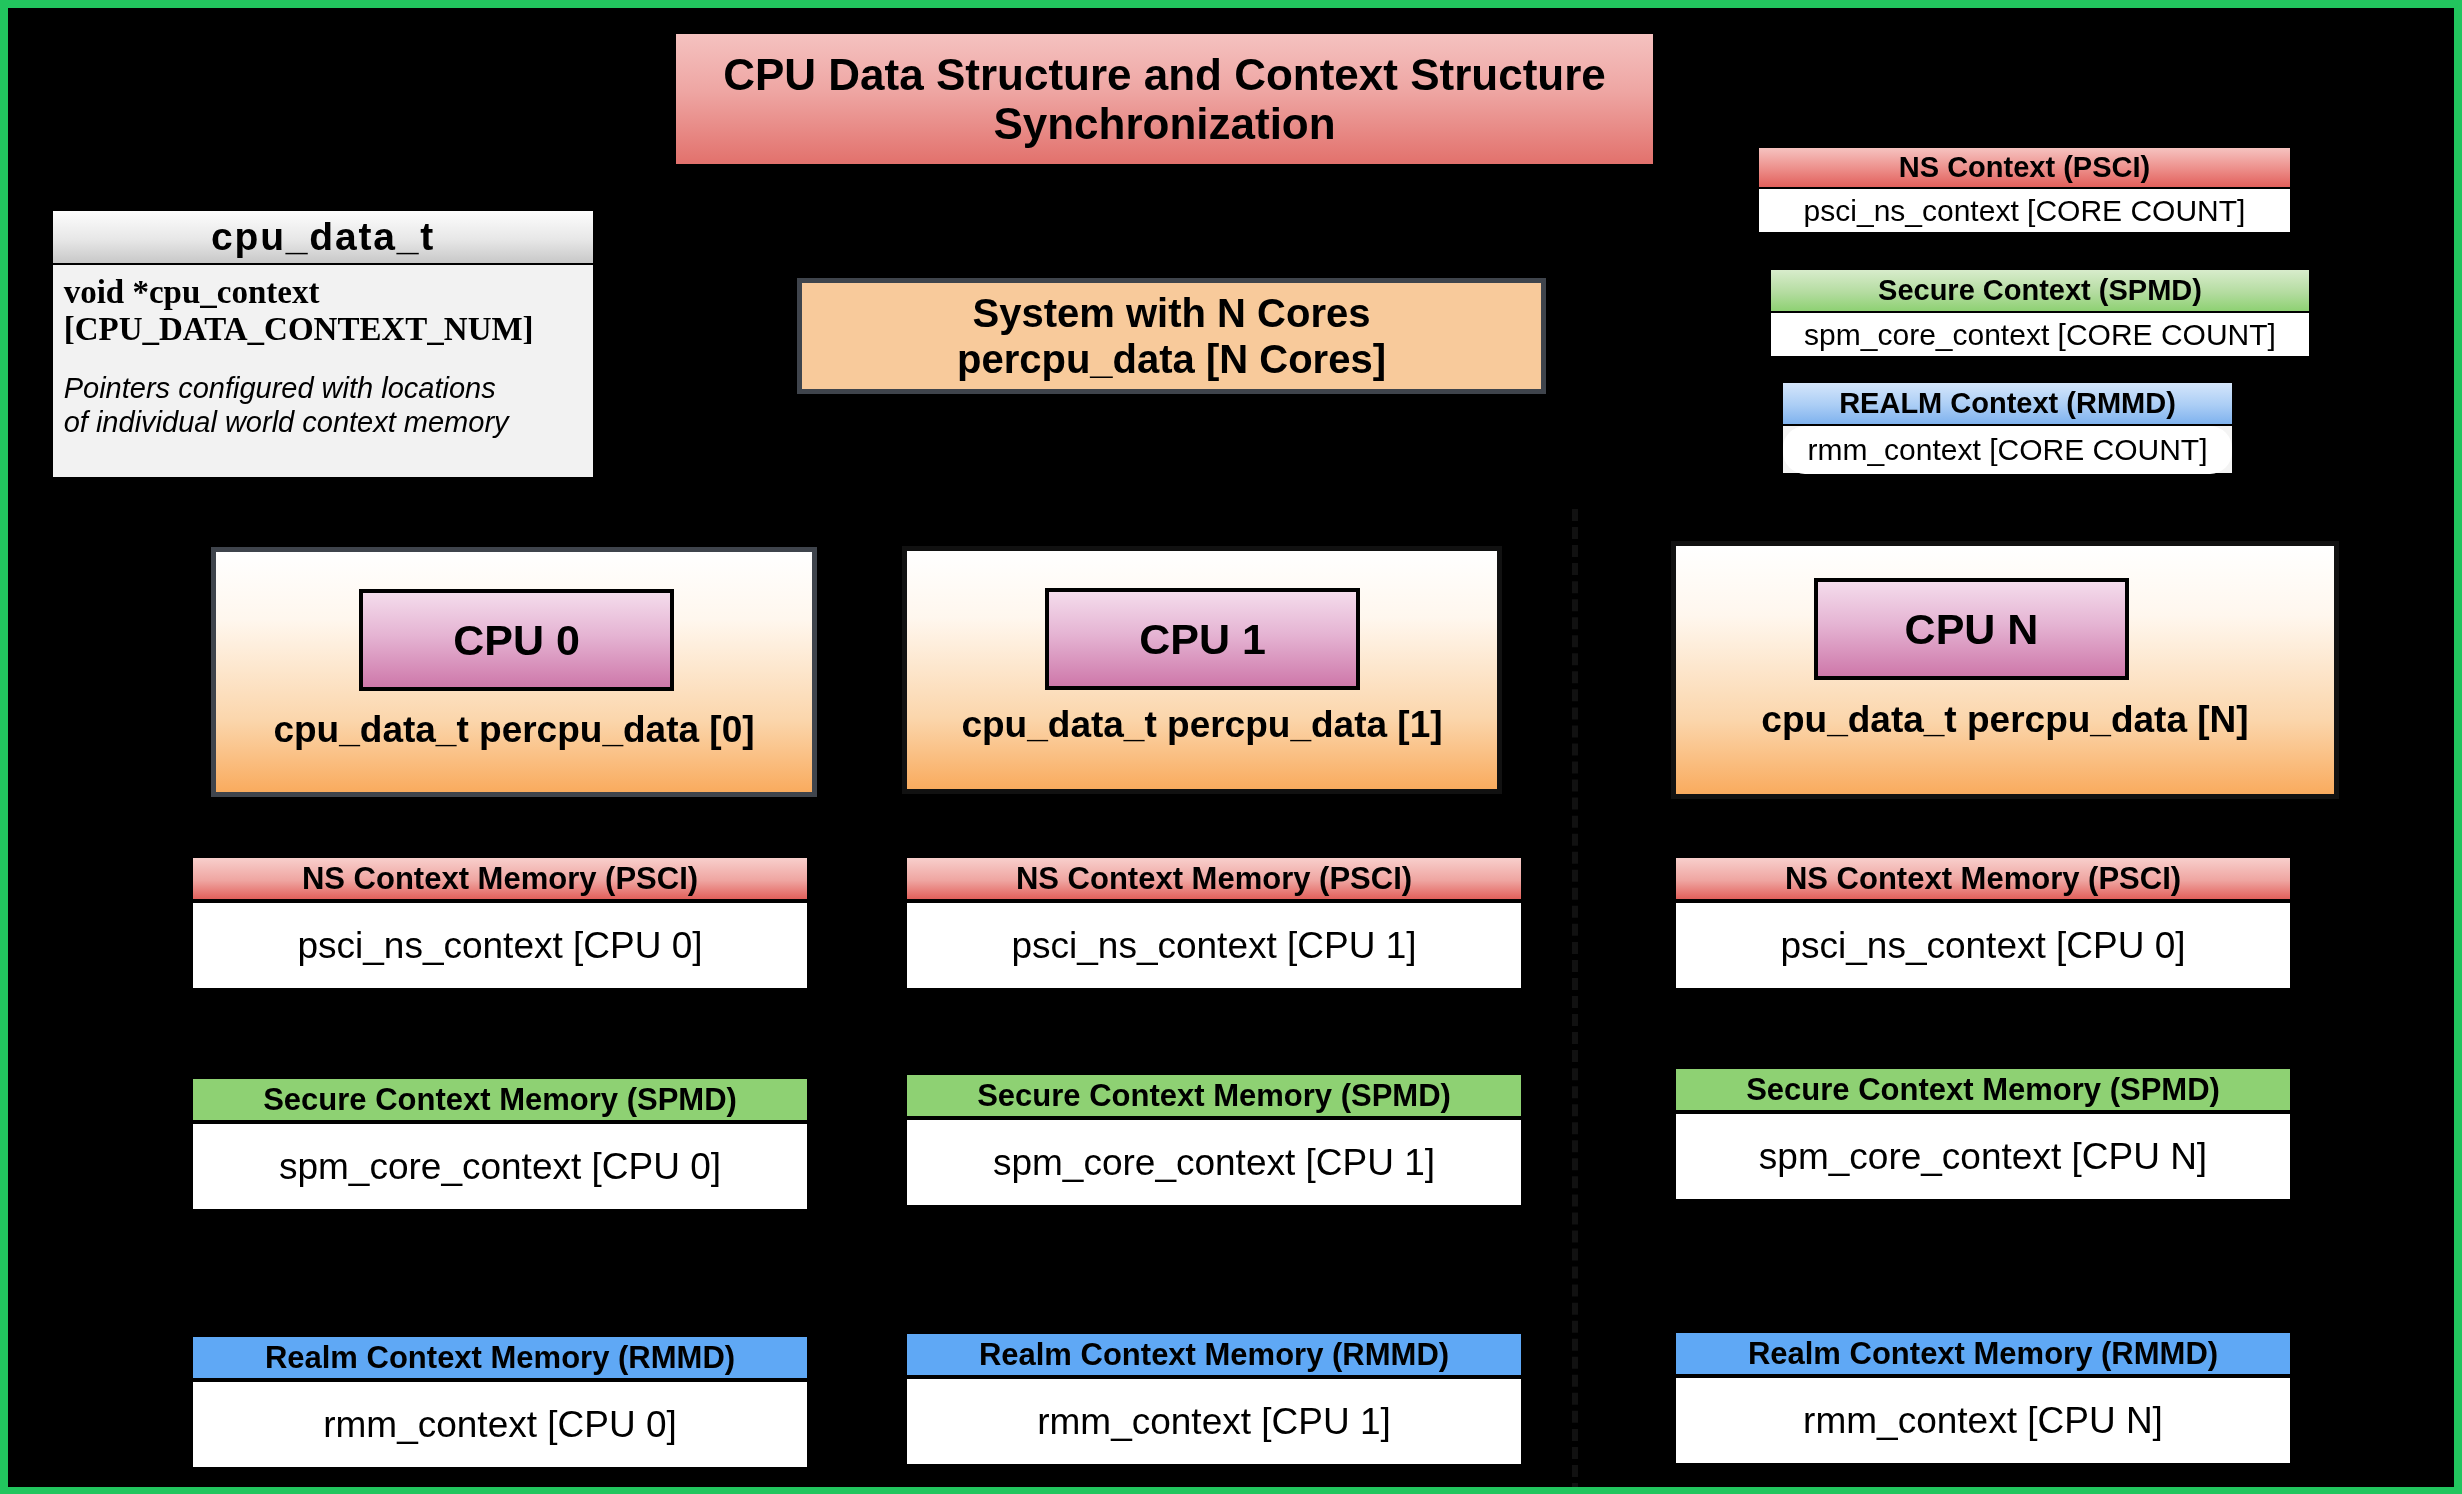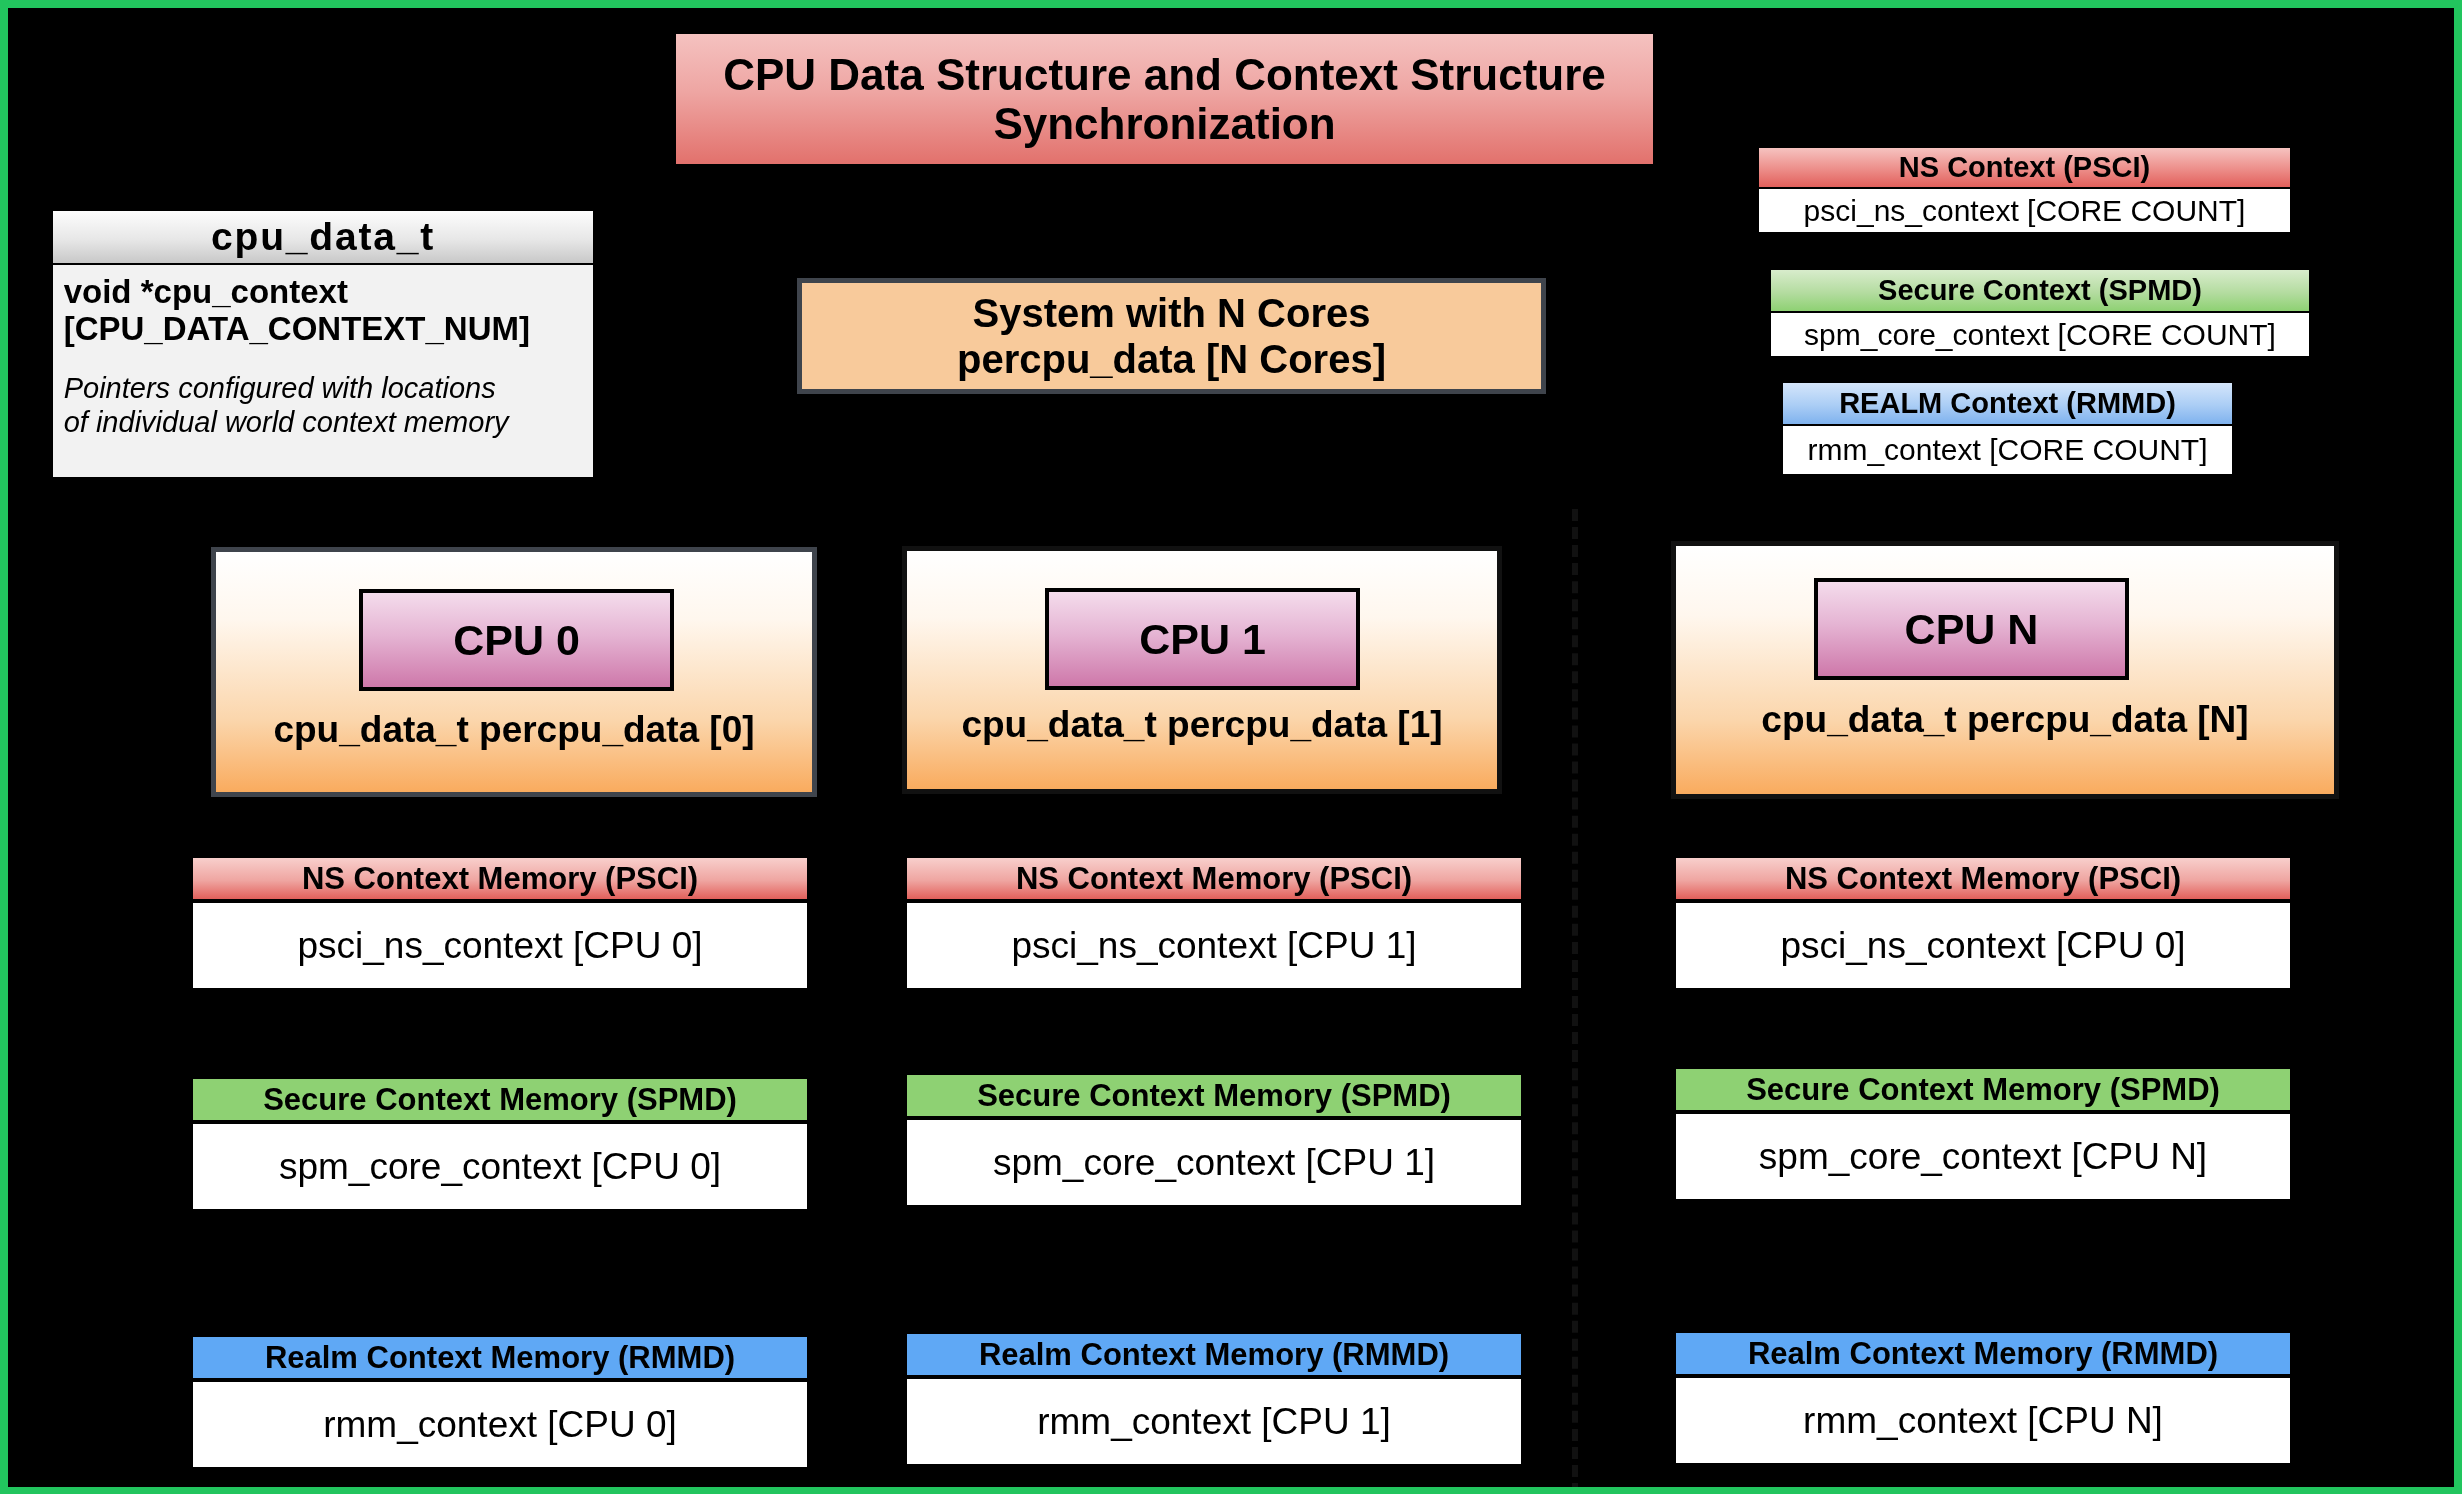--- a/index.html
+++ b/index.html
@@ -41,21 +41,21 @@
   
   .umlbox{border:2.7px solid #000;background:#f2f2f2;}
   .uml-head{
     border-bottom:2.7px solid #000;
     background:linear-gradient(to bottom,#fdfdfd 0%,#e7e7e7 55%,#c8c8c8 100%);
     text-align:center;font-weight:bold;color:#000;
     font-family:"Liberation Sans Narrow","Liberation Sans",sans-serif;
     font-stretch:condensed;
   }
   .uml-body{padding:9px 10.7px 5.3px 10.7px;color:#000;}
-  .uml-body .attr{font-weight:bold;line-height:1.12;font-family:Liberation Sans, sans-serif;}
+  .uml-body .attr{font-weight:bold;line-height:1.12;font-family:Liberation Serif, serif;}
   .uml-body .note{font-style:italic;line-height:1.18;font-family:"Liberation Sans",sans-serif;}
 
   
   .cpubox{
     border:5.3px solid #3f444c;
     background:linear-gradient(to bottom,#ffffff 0%,#fff7ee 28%,#fbd6ac 70%,#f9ab5e 100%);
   }
   .cpubox.plain{border:5.3px solid #111;}
   .cpulabel{
     position:absolute;
@@ -214,21 +214,21 @@
     <div class="minictx-body" style="height:43px;font-size:30px;">psci_ns_context [CORE COUNT]</div>
   </div>
 
   <div class="box minictx" style="left:1761px;top:260px;width:542px;height:89px;">
     <div class="minictx-head mh-sec" style="height:41px;line-height:41px;font-size:29px;">Secure Context (SPMD)</div>
     <div class="minictx-body" style="height:43px;font-size:30px;">spm_core_context [CORE COUNT]</div>
   </div>
 
   <div class="box minictx" style="left:1773px;top:373px;width:453px;height:94px;">
     <div class="minictx-head mh-realm" style="height:41px;line-height:41px;font-size:29px;">REALM Context (RMMD)</div>
-    <div class="minictx-body" style="height:48px;font-size:30px;">rmm_context [CORE COUNT]</div>
+    <div class="minictx-body" style="height:48px;font-size:30px;border-radius:22px;">rmm_context [CORE COUNT]</div>
   </div>
 
   <div class="box cpubox" style="left:203px;top:539px;width:606px;height:250px;">
     <div class="cpulabel" style="left:143px;top:37px;width:307px;height:94px;font-size:43px;">CPU 0</div>
     <div class="cpusub" style="top:157px;font-size:37px;">cpu_data_t percpu_data [0]</div>
   </div>
 
   <div class="box ctx" style="left:180px;top:845px;width:624px;height:135px;">
     <div class="ctx-head head-ns" style="height:41px;line-height:41px;font-size:31px;">NS Context Memory (PSCI)</div>
     <div class="ctx-body" style="height:85px;font-size:37px;">psci_ns_context [CPU 0]</div>

